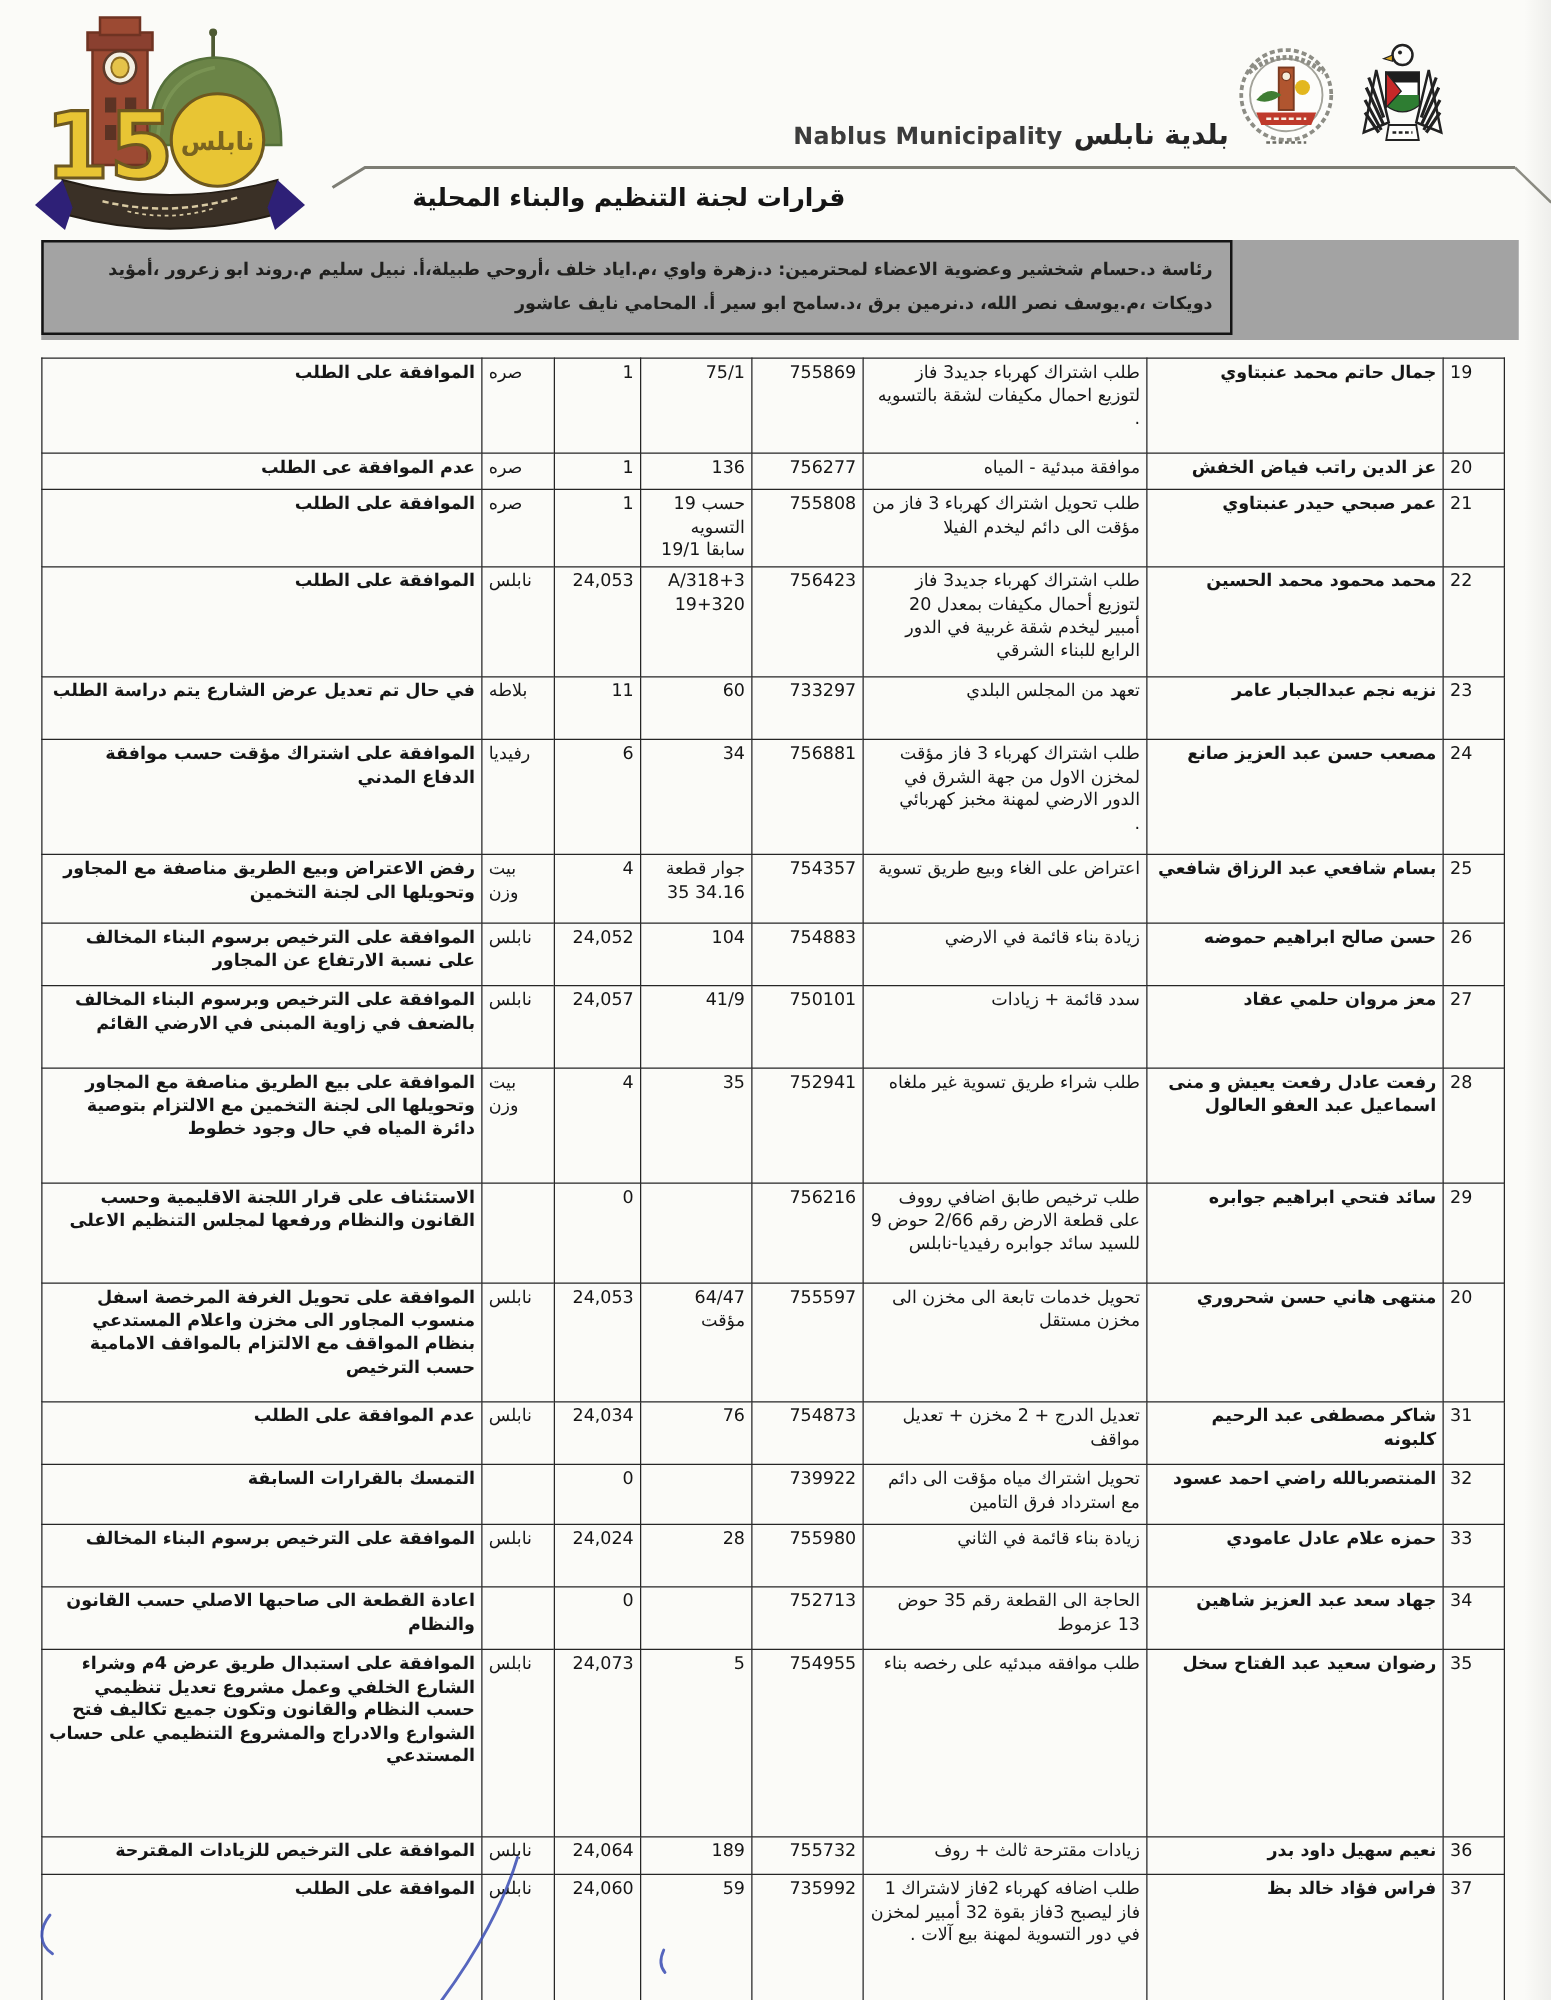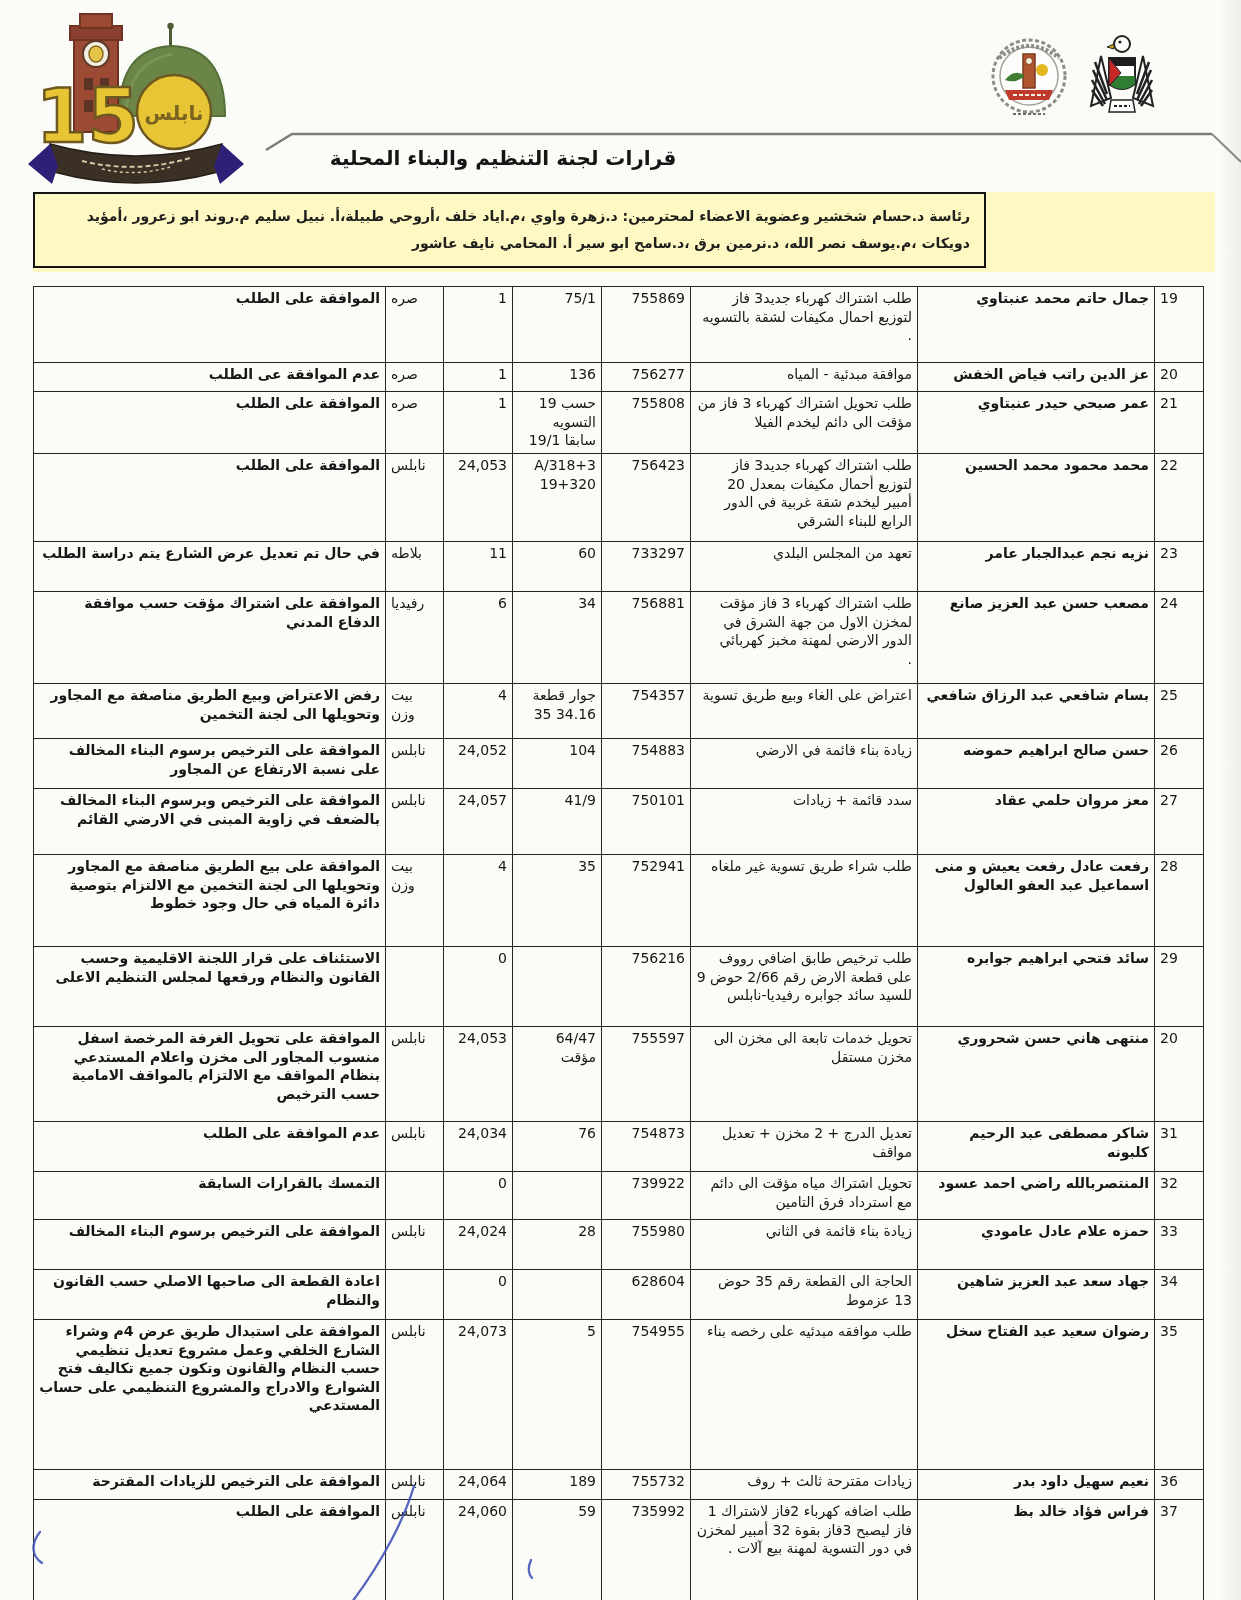--- a/index.html
+++ b/index.html
@@ -119,29 +119,33 @@
       <path d="M33 16 L26 19 L33 21 Z" fill="#d9a520" stroke="#222" stroke-width="1"></path>
       <path d="M28 30 L54 30 L54 56 Q41 66 28 56 Z" fill="#fff" stroke="#222" stroke-width="2"></path>
       <path d="M28 30 L54 30 L54 38 L28 38 Z" fill="#1d1d1d"></path>
       <path d="M28 48 L54 48 L54 56 Q41 66 28 56 Z" fill="#2e7d32"></path>
       <path d="M28 30 L40 45 L28 58 Z" fill="#c62828" stroke="#222" stroke-width="1"></path>
       <path d="M30 72 L52 72 L54 84 L28 84 Z" fill="#fdfdfb" stroke="#222" stroke-width="1.5"></path>
       <path d="M33 78 H49" stroke="#222" stroke-width="2" stroke-dasharray="3 2"></path>
     </svg>
   </div>
 
+  <div class="brand">
+    <span class="brand-en">Nablus Municipality</span>
+    <span class="brand-ar">بلدية نابلس</span>
+  </div>
 
   <svg class="rule-svg">
     <path d="M266 150 L292 134 L1212 134" fill="none" stroke="#7d7d74" stroke-width="2.4"></path>
     <path d="M1212 134 L1241 162" fill="none" stroke="#8d8d84" stroke-width="2"></path>
   </svg>
 
   <div class="doc-title">قرارات لجنة التنظيم والبناء المحلية</div>
 
-  <div class="session-strip" style="background:#fef9c3;">
+  <div class="session-strip" style="background:#a3a3a3;">
     <div class="members-box">رئاسة د.حسام شخشير وعضوية الاعضاء لمحترمين: د.زهرة واوي ،م.اياد خلف ،أروحي طبيلة،أ. نبيل سليم  م.روند ابو زعرور ،أمؤيد دويكات ،م.يوسف نصر الله، د.نرمين برق ،د.سامح ابو سير أ. المحامي نايف عاشور</div>
   </div>
 
   <table class="decisions">
     <colgroup>
       <col style="width:49px">
         <col style="width:237px">
         <col style="width:227px">
       <col style="width:89px">
         <col style="width:89px">
@@ -304,21 +308,21 @@
           <td class="c-file">755980</td>
           <td class="c-plot">28</td>
           <td class="c-block">24,024</td>
           <td class="c-loc">نابلس</td>
           <td class="c-dec">الموافقة على الترخيص برسوم البناء المخالف</td>
         </tr>
         <tr>
           <td class="c-num">34</td>
           <td class="c-name">جهاد سعد عبد العزيز شاهين</td>
           <td class="c-subject">الحاجة الى القطعة رقم 35 حوض 13 عزموط</td>
-          <td class="c-file">628604</td>
+          <td class="c-file">752713</td>
           <td class="c-plot"></td>
           <td class="c-block">0</td>
           <td class="c-loc"></td>
           <td class="c-dec">اعادة القطعة الى صاحبها الاصلي حسب القانون والنظام</td>
         </tr>
         <tr>
           <td class="c-num">35</td>
           <td class="c-name">رضوان سعيد عبد الفتاح سخل</td>
           <td class="c-subject">طلب موافقه مبدئيه على رخصه بناء</td>
           <td class="c-file">754955</td>

